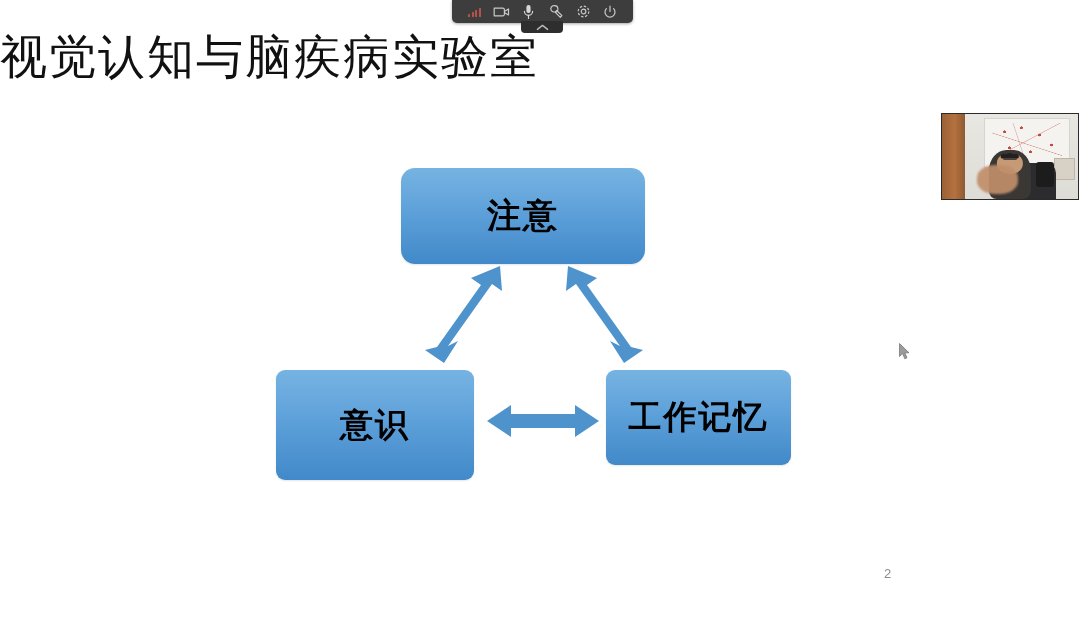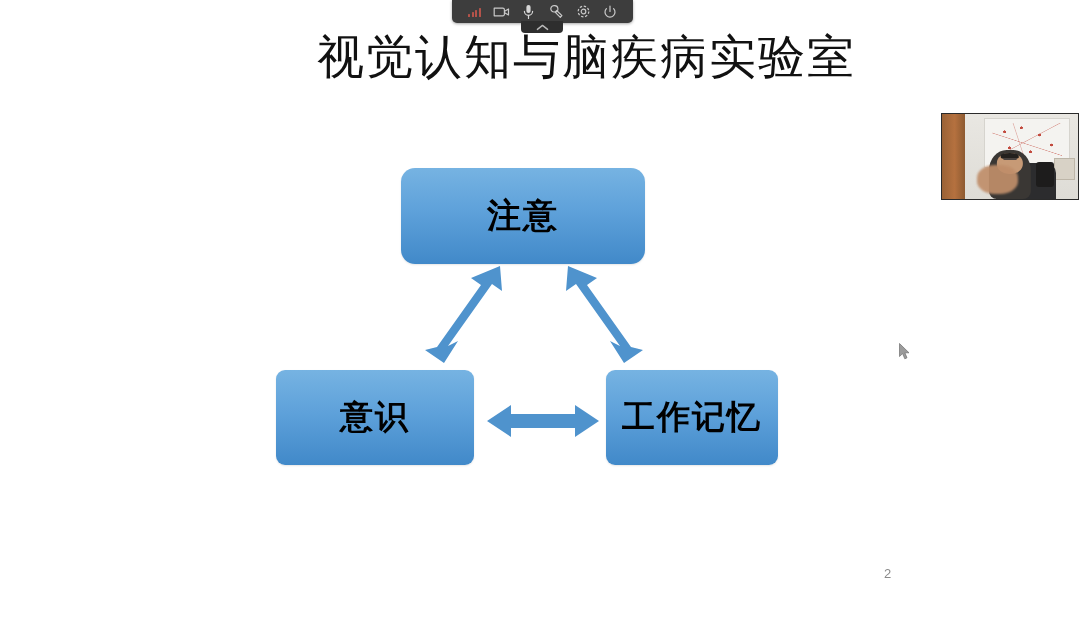--- a/index.html
+++ b/index.html
@@ -40,21 +40,21 @@
     background:#2e2e2e;
     border-bottom-left-radius:4px; border-bottom-right-radius:4px;
     display:flex; align-items:center; justify-content:center;
     z-index:41;
   }
   .toolbar-tab svg { display:block; }
 
   
   .slide-title {
     position:absolute; left:0; top:28px; width:856px;
-    text-align:right;
+    text-align:left;
     font-family:Liberation Sans, sans-serif;
     font-size:47px;
     font-weight:400;
     color:#111111;
     letter-spacing:2px;
     line-height:1.25;
     white-space:nowrap;
   }
 
   
@@ -65,22 +65,22 @@
     border-radius:9px;
     background:linear-gradient(180deg,#76b3e2 0%,#5ea1da 45%,#4189c9 100%);
     box-shadow:0 1px 2px rgba(0,0,0,.10);
     display:flex; align-items:center; justify-content:center;
     color:#000000;
     font-family:"DejaVu Sans", sans-serif;
     font-weight:700;
     letter-spacing:2px;
   }
   #node-attention { left:401px; top:168px; width:244px; height:96px; font-size:34px;border-radius:14px; }
-  #node-awareness { left:276px; top:370px; width:198px; height:95px; font-size:33px; }
-  #node-workmem   { left:606px; top:370px; width:172px; height:95px; font-size:33px; }
+  #node-awareness { left:276px; top:370px; width:198px; height:110px; font-size:33px; }
+  #node-workmem   { left:606px; top:370px; width:185px; height:95px; font-size:33px; }
 
   .arrow { position:absolute; }
   #arrow-left-diag  { left:424px; top:262px; width:94px; height:106px; }
   #arrow-right-diag { left:550px; top:262px; width:94px; height:106px; }
   #arrow-horizontal { left:487px; top:400px; width:112px; height:42px; }
 
   
   .pip {
     position:absolute; left:941px; top:113px;
     width:138px; height:87px;

